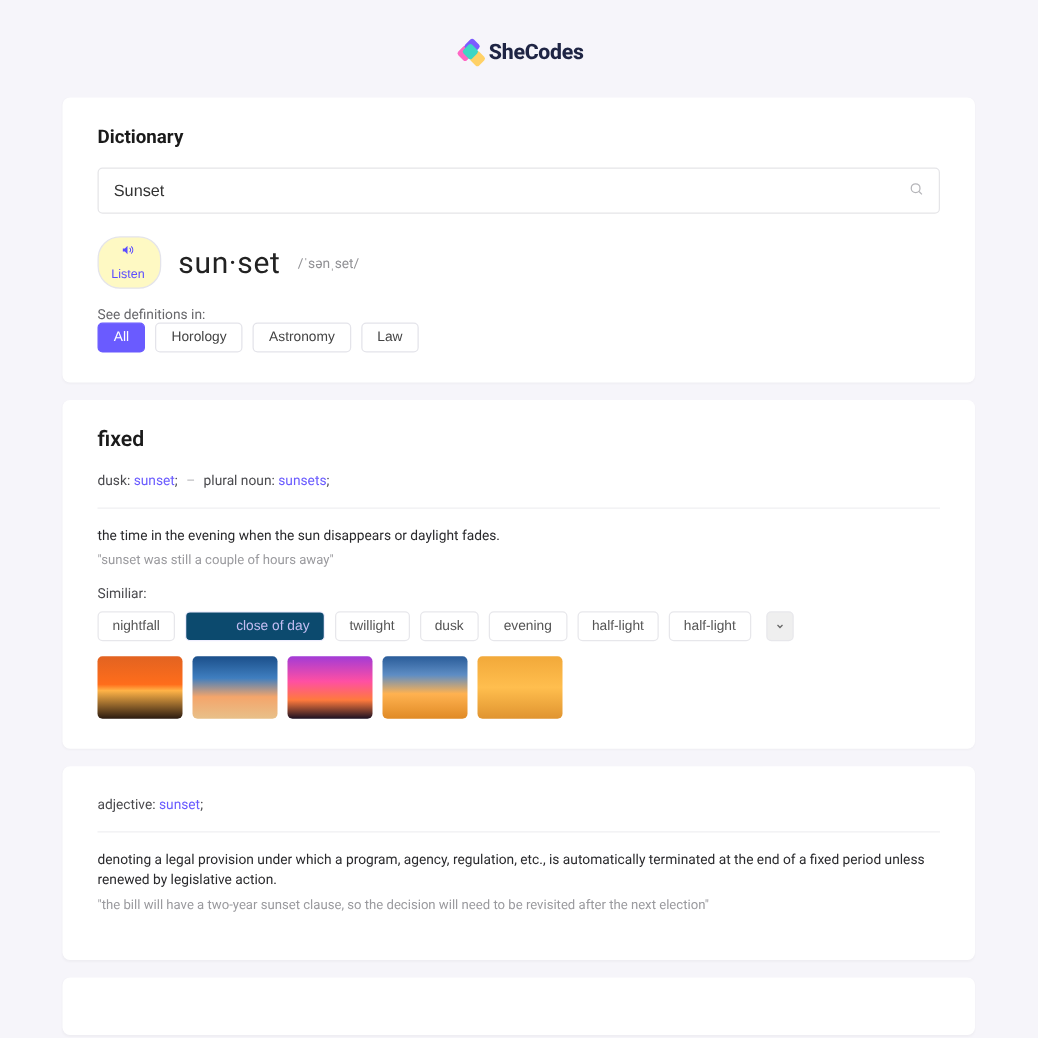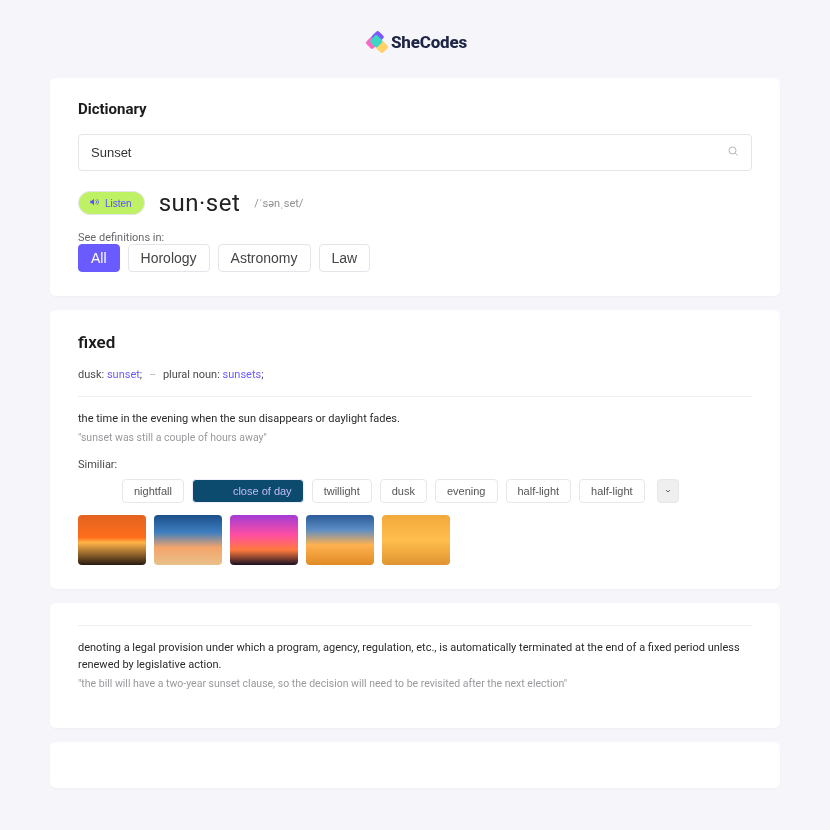--- a/index.html
+++ b/index.html
@@ -55,47 +55,48 @@
   .listen-btn {
     border: 1px solid #e4e4ea;
     border-radius: 18px;
     padding: 5px 12px 5px 10px;
     font-size: 10px;
     color: #5c4dff;
     display: inline-flex;
     align-items: center;
     gap: 6px;
     cursor: pointer;
-    background: #bef264;
+    background: #fef9c3;
+    flex-direction: column;
   }
   .listen-btn .vol-icon { font-size: 10px; }
   .headword {
     font-size: 24px; font-weight: 400; letter-spacing: 0.5px; color: #222;
   }
   .pron { font-size: 11px; color: #919195; }
   .see-in { font-size: 11px; color: #68686c; }
   .filters { display: flex; gap: 8px; }
   .chip {
     border: 1px solid #e4e4ea;
     border-radius: 4px;
     padding: 5px 12px;
-    font-size: 14px;
+    font-size: 11px;
     color: #444;
     background: #fff;
     cursor: pointer;
   }
   .chip.active { background: #6a5bff; color: #fff; border-color: #6a5bff; }
   .pos-head { font-size: 17px; font-weight: 600; margin-bottom: 14px; display:flex; align-items:center; gap:10px;}
   .forms { font-size: 11px; color: #4a4a4e; margin-bottom:12px; line-height:1.6;}
   .forms .link { color:#6a5bff; }
   .hr { border:none; border-top:1px solid #efeff2; margin: 0 0 14px 0;}
   .def { font-size: 11px; color:#2a2a2d; line-height:1.5; margin-bottom:4px;}
   .example { font-size: 10.5px; color:#9a9a9e; margin-bottom:14px;}
   .similar-label { font-size:11px; color:#4a4a4e; margin-bottom:8px;}
-  .similar-row { display:flex; gap:8px; align-items:center; margin-bottom:12px;margin-left:44px;}
+  .similar-row { display:flex; gap:8px; align-items:center; margin-bottom:12px;}
   .simchip {
     border:1px solid #e7e7eb; border-radius:4px; padding:5px 11px; font-size:11px; color:#555;
     cursor:pointer; background:#fff;
   }
   .simchip.sel { background:#0c4a6e; color:#c3bdf2; border-color:#efeefe;padding-left:40px;}
   .expand {
     width:22px; height:24px; border:1px solid #e7e7eb; border-radius:4px;
     display:inline-flex; align-items:center; justify-content:center; cursor:pointer;
     font-size:10px; color:#666; margin-left:4px;
   }
@@ -189,20 +190,21 @@
         </div>
         <div class="thumbs">
           <div class="thumb t1"></div>
           <div class="thumb t2"></div>
           <div class="thumb t3"></div>
           <div class="thumb t4"></div>
           <div class="thumb t5"></div>
         </div>
       </div>
       <div class="card">
+        <div class="forms"><span>adjective: </span><span class="link">sunset</span><span>;</span></div>
         <hr class="hr">
         <div class="def">denoting a legal provision under which a program, agency, regulation, etc., is automatically terminated at the end of a fixed period unless renewed by legislative action.</div>
         <div class="example">"the bill will have a two-year sunset clause, so the decision will need to be revisited after the next election"</div>
       </div>
       <div class="card"></div>
     </div>
 
 </div>
 
 </body></html>

